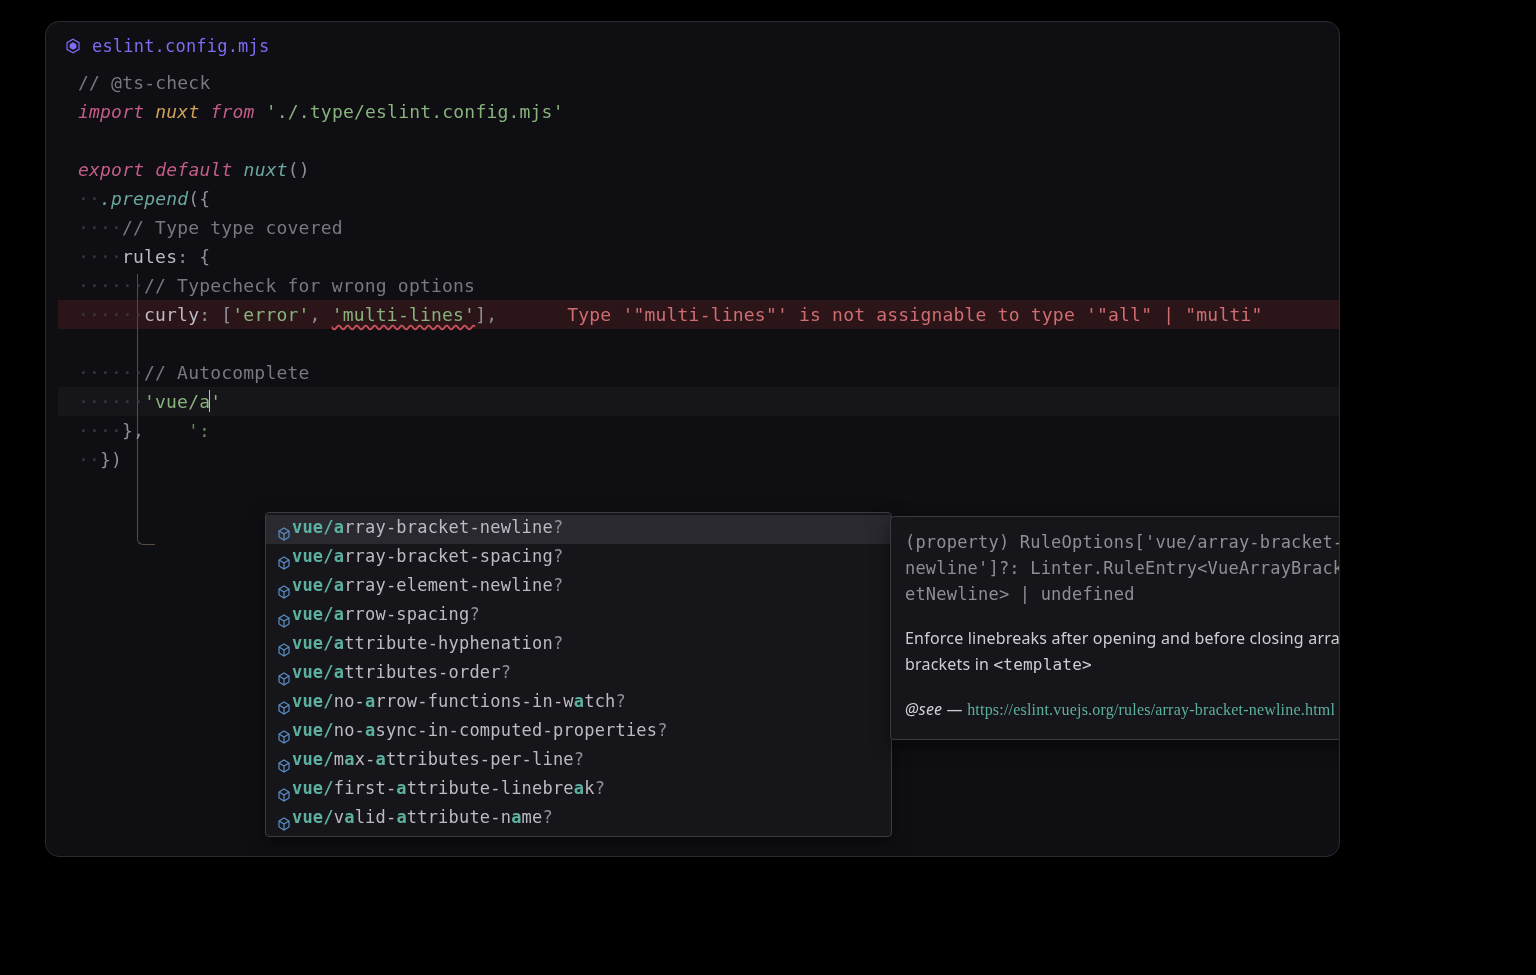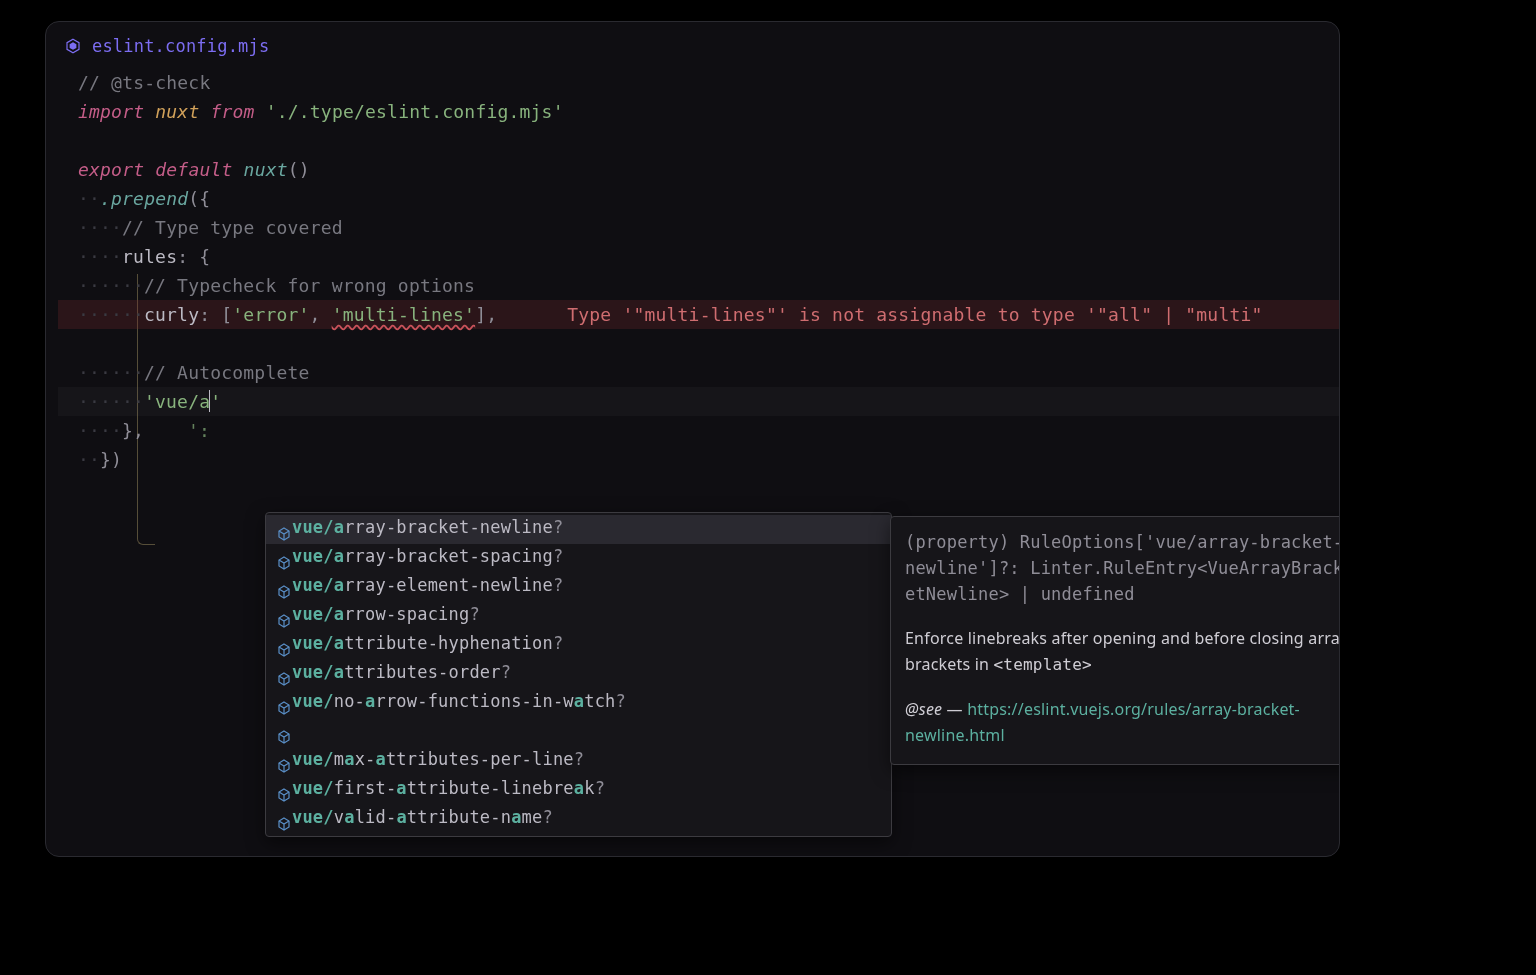--- a/index.html
+++ b/index.html
@@ -121,21 +121,21 @@
     right: 10px; top: 8px;
     color: #bcbac4;
     font-size: 16px;
     cursor: pointer;
   }
   .doc-sig { color: #8f8d97; font-family: ui-monospace, monospace; word-break: break-all; font-size:17px;}
   .doc-desc { color: #cfcdd4; margin-top: 18px; font-family: -apple-system, system-ui, sans-serif; font-size:16px;line-height:26px;}
   .doc-desc code, .doc-sig { font-family: ui-monospace, monospace; }
   .doc-see { color: #cfcdd4; margin-top: 18px; font-family: -apple-system, system-ui, sans-serif; font-size:16px;}
   .doc-see em { font-style: italic; }
-  .doc-see a { color: #5cb0a0; text-decoration: none; }
+  .doc-see a { color: #5cb0a0; text-decoration: none; font-family: Liberation Serif, serif; }
 
   .vbar {
     position:absolute;
     left: 79px;
     top: 212px;
     width: 1px;
     height: 260px;
     background: #564e39;
   }
   .hook {
@@ -245,20 +245,21 @@
           </span>
           <span class="ac-text"><span class="match">vue/</span>no-<span class="match">a</span>rrow-functions-in-w<span class="match">a</span>tch<span class="opt">?</span></span>
         </div>
         <div class="ac-row">
           <span class="ac-icon">
             <svg viewBox="0 0 16 16" fill="none" stroke="#5a8fc7" stroke-width="1.2">
               <path d="M8 2 L13 5 L13 11 L8 14 L3 11 L3 5 Z"></path>
               <path d="M3 5 L8 8 L13 5 M8 8 L8 14"></path>
             </svg>
           </span>
+          <span class="ac-text"><span class="match">vue/</span>no-<span class="match">a</span>sync-in-computed-properties<span class="opt">?</span></span>
         </div>
         <div class="ac-row">
           <span class="ac-icon">
             <svg viewBox="0 0 16 16" fill="none" stroke="#5a8fc7" stroke-width="1.2">
               <path d="M8 2 L13 5 L13 11 L8 14 L3 11 L3 5 Z"></path>
               <path d="M3 5 L8 8 L13 5 M8 8 L8 14"></path>
             </svg>
           </span>
           <span class="ac-text"><span class="match">vue/</span>m<span class="match">a</span>x-<span class="match">a</span>ttributes-per-line<span class="opt">?</span></span>
         </div>

